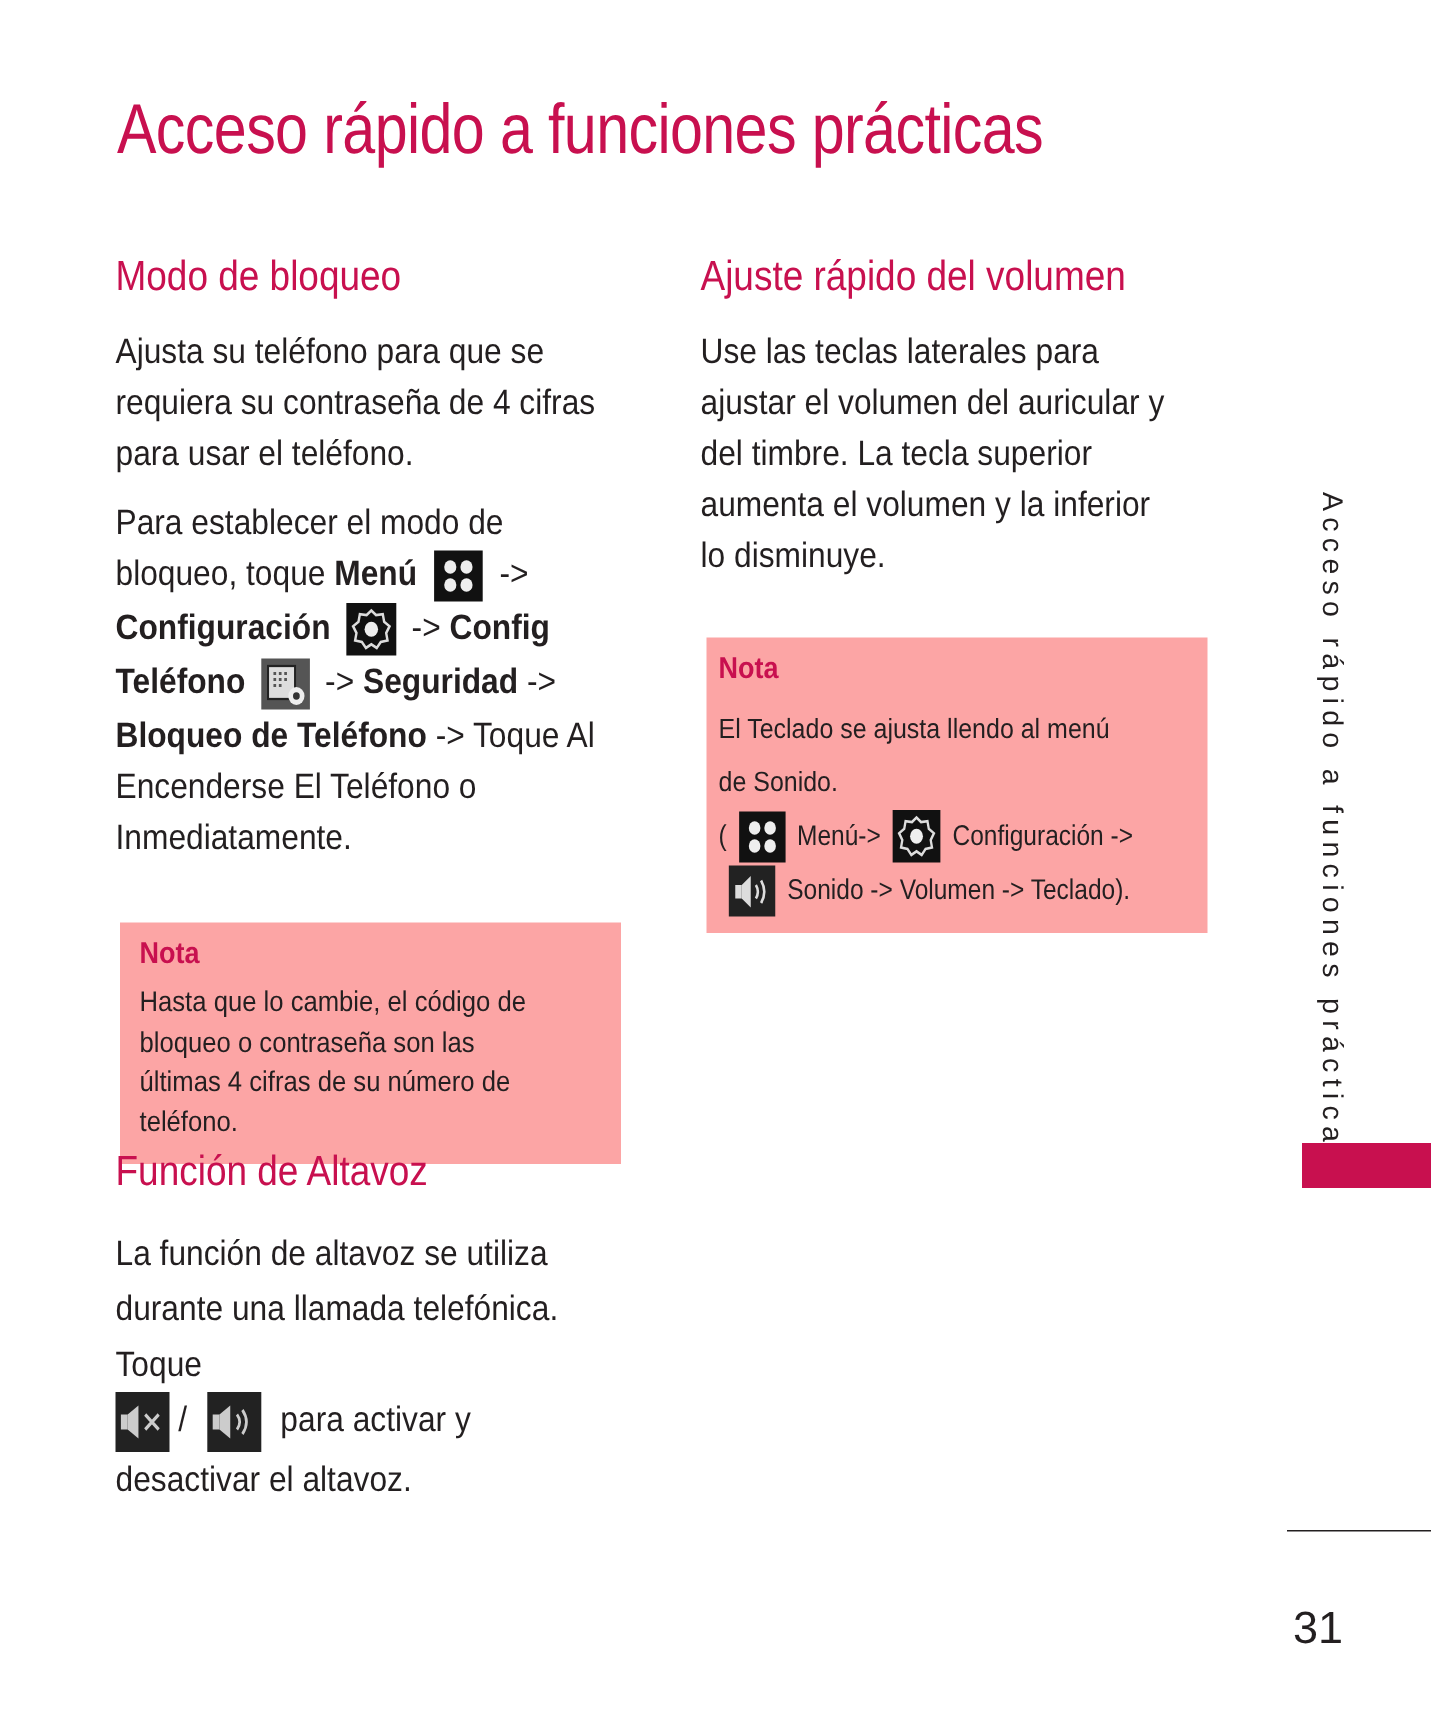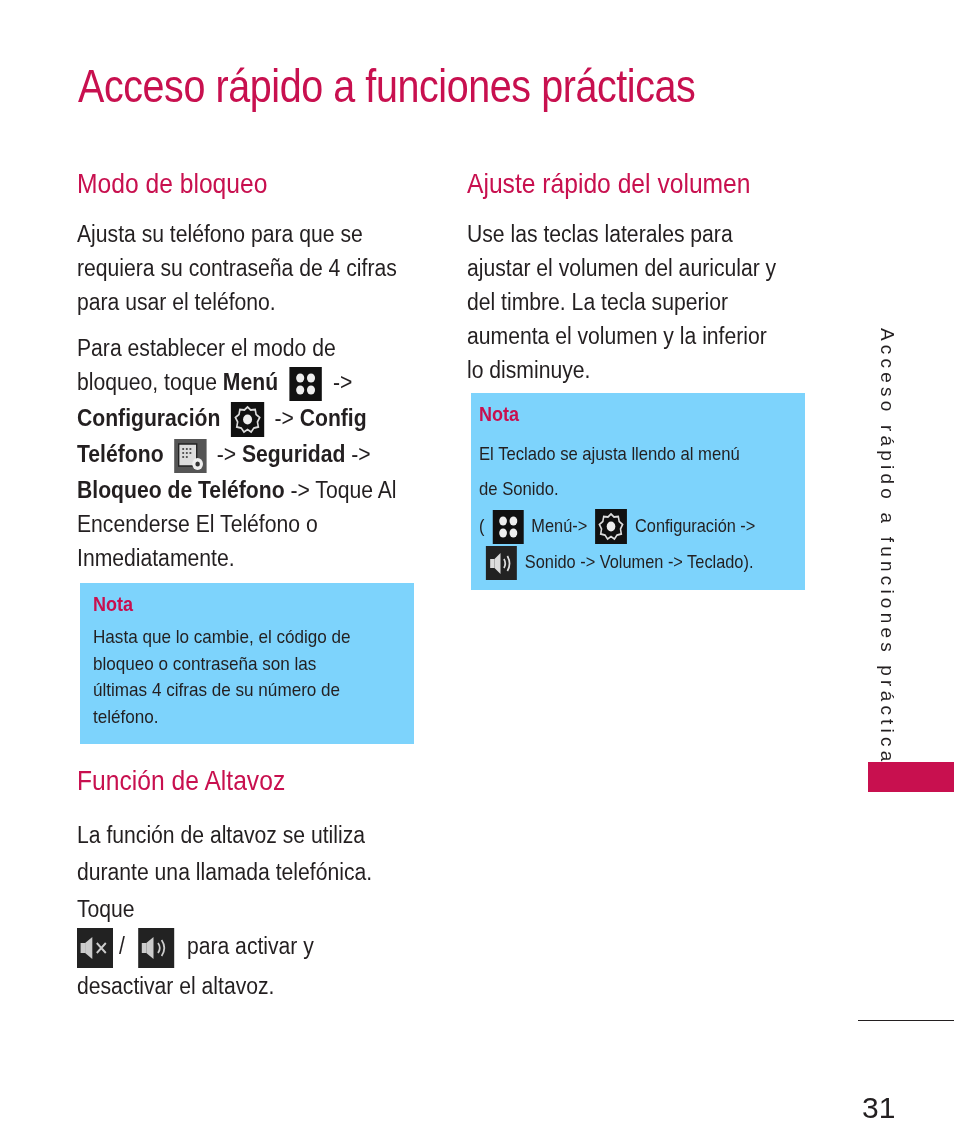--- a/index.html
+++ b/index.html
@@ -18,21 +18,21 @@
       transform: scaleX(0.88); transform-origin: left top; white-space: nowrap;
     }
 
     .body-text {
       position: absolute; font-size: 23.5px; line-height: 34px; color: #231f20;
       transform: scaleX(0.9); transform-origin: left top;
     }
     .body-text b { font-weight: bold; }
 
     .note-box {
-      position: absolute; background: #7dd3fc;
+      position: absolute; background: #fca5a5; margin-top: 32px;
     }
     .note-title {
       position: absolute; left: 13px; top: 10px;
       font-size: 20px; font-weight: bold; color: #c8104f;
       transform: scaleX(0.9); transform-origin: left top;
     }
     .note-text {
       position: absolute; font-size: 19px; line-height: 26.5px; color: #231f20;
       transform: scaleX(0.9); transform-origin: left top;
     }
@@ -51,21 +51,21 @@
     }
     .side-tab {
       position: absolute; left: 868px; top: 762px; width: 86px; height: 30px;
       background: #c8104f;
     }
     .footer-rule {
       position: absolute; left: 858px; top: 1020px; width: 96px; height: 0;
       border-top: 1.5px solid #231f20;
     }
     .page-number {
-      position: absolute; left: 862px; top: 1091px; font-size: 30px; color: #231f20;
+      position: absolute; left: 862px; top: 1069px; font-size: 30px; color: #231f20;
     }
   </style>
 </head>
 <body>
 
 <h1 class="page-title">Acceso rápido a funciones prácticas</h1>
 
 <h2 class="section-heading" style="left:77px; top:168px;">Modo de bloqueo</h2>
 
 <div class="body-text" style="left:77px; top:217px; width:390px;">

